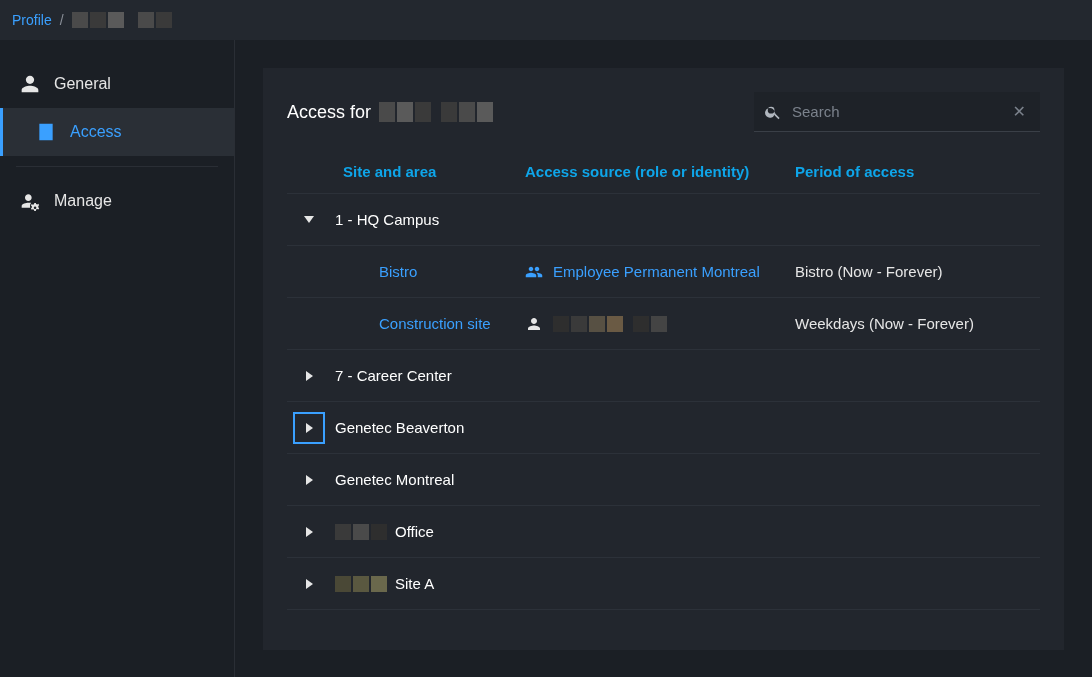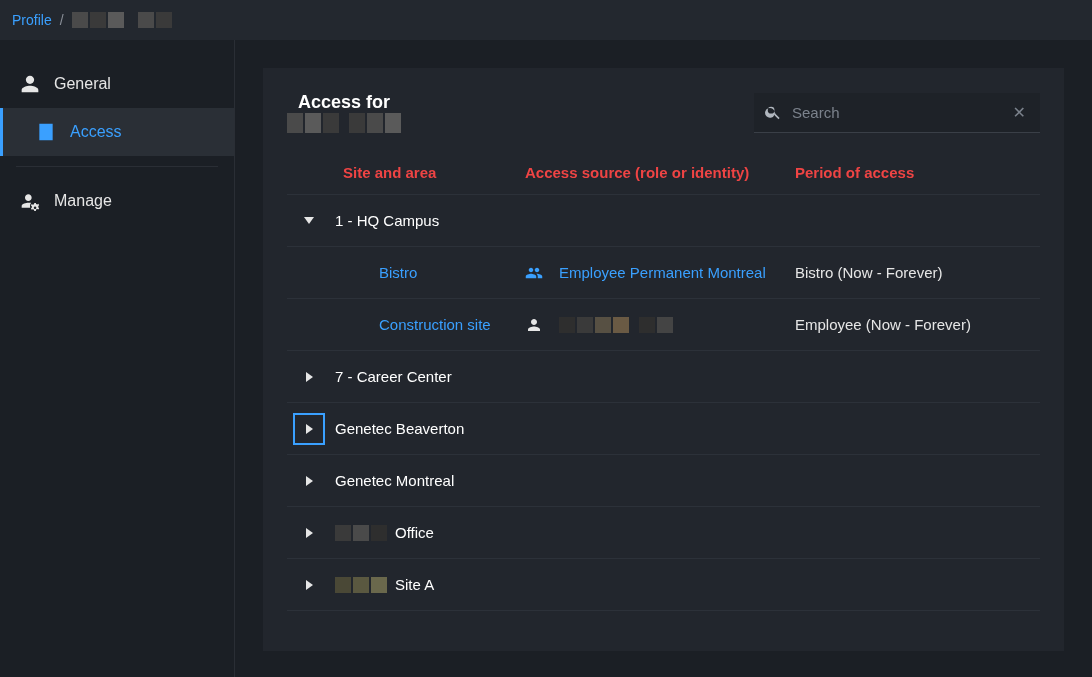--- a/index.html
+++ b/index.html
@@ -77,25 +77,24 @@
   .panel-head {
     display: flex;
     align-items: center;
     justify-content: space-between;
     gap: 24px;
     margin-bottom: 18px;
   }
   .panel-title {
     display: flex;
     align-items: center;
-    gap: 0;
+    gap: 8px;
     font-size: 18px;
-    font-weight: 700;
+    font-weight: 400;
     color: #fff;
-    flex-direction: column;
   }
   .search-wrap {
     position: relative;
     flex: 0 0 286px;
     background: #1e2228;
     height: 40px;
     display: flex;
     align-items: center;
     padding: 0 10px;
     border-bottom: 1px solid #3a3f47;
@@ -118,21 +117,21 @@
     grid-template-columns: 48px 190px 270px 1fr;
     align-items: center;
     border-bottom: 1px solid #2c3139;
     min-height: 52px;
     padding: 8px 0;
   }
   .grid-header {
     border-bottom: 1px solid #2c3139;
     min-height: 44px;
   }
-  .col-h { font-size: 15px; font-weight: 600; color: #ef4444; }
+  .col-h { font-size: 15px; font-weight: 600; color: #0ea5e9; }
   .col-h.site { padding-left: 56px; grid-column: 1 / span 2; }
 
   .expander {
     width: 28px; height: 28px;
     margin-left: 8px;
     display: flex; align-items:center; justify-content:center;
     cursor: pointer;
     color: #e6e6e6;
   }
   .expander.selected {
@@ -146,21 +145,21 @@
   }
   .chev.down {
     border-left: 5px solid transparent;
     border-right: 5px solid transparent;
     border-top: 7px solid currentColor;
   }
 
   .site-name { font-size: 15px; color: #fff; display:flex; align-items:center; gap:8px; }
   .site-name.child { padding-left: 44px; }
   .link-blue { color: #3aa0ff; }
-  .source { display: flex; align-items: center; gap: 16px; font-size: 15px; }
+  .source { display: flex; align-items: center; gap: 10px; font-size: 15px; }
   .source.blue { color: #3aa0ff; }
   .small-icon { width: 18px; height: 18px; fill: currentColor; }
   .period { font-size: 15px; color: #e6e6e6; }
 
   .mini-redact { display:inline-flex; gap:2px; }
   .mb { width:16px; height:16px; }
 </style>
 </head>
 <body>
 
@@ -259,21 +258,21 @@
           <span class="mini-redact">
             <span class="mb" style="background:#2e2e2e"></span>
               <span class="mb" style="background:#3a3a3a"></span>
               <span class="mb" style="background:#575043"></span>
               <span class="mb" style="background:#6a5a44"></span>
               <span style="width:6px"></span>
               <span class="mb" style="background:#2e2e2e"></span>
               <span class="mb" style="background:#444"></span>
           </span>
         </div>
-        <div class="period">Employee  (Now - Forever)</div>
+        <div class="period">Weekdays  (Now - Forever)</div>
       </div>
 
       <div class="row">
         <div class="expander">
             <span class="chev right"></span>
           </div>
         <div class="site-name">7 - Career Center</div>
         <div></div>
           <div></div>
       </div>

